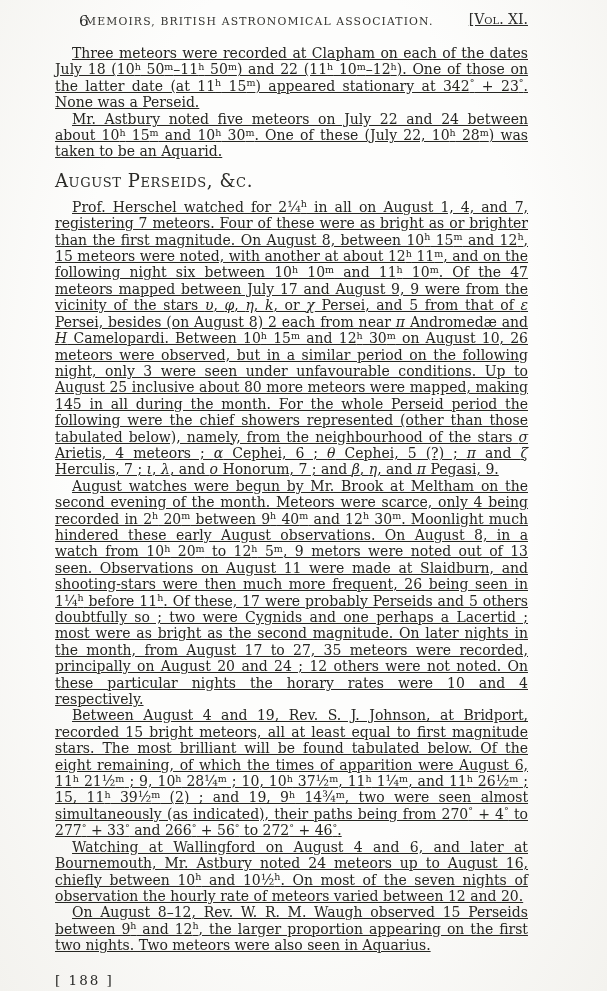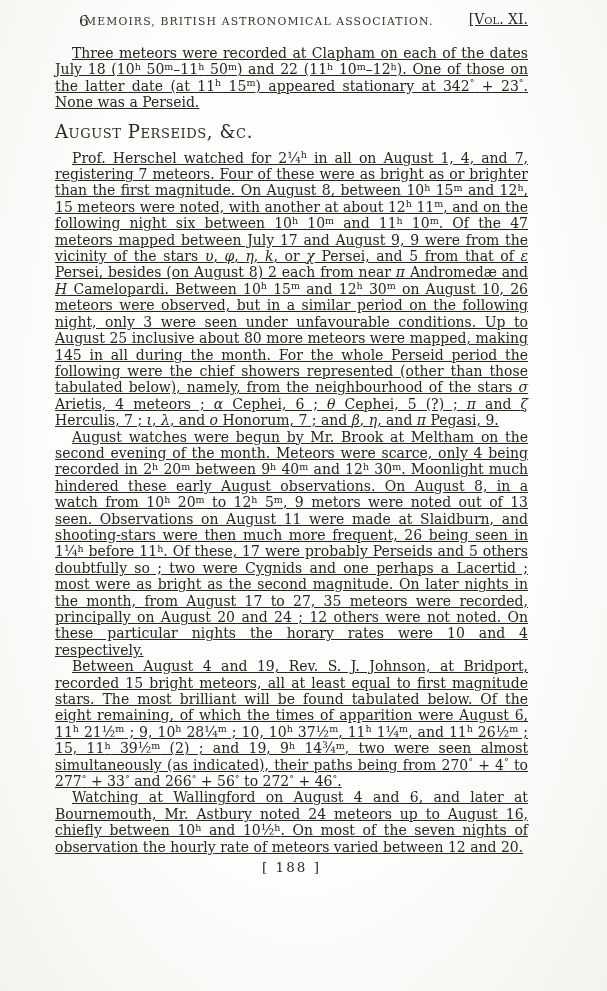--- a/index.html
+++ b/index.html
@@ -53,42 +53,44 @@
   }
   .heading {
     margin: 10px 0 8px 0;
     font-variant: small-caps;
     font-size: 18px;
     letter-spacing: 0.6px;
     text-indent: 0;
     color: #2a2a26;
   }
   .footer {
-    margin-top: 4px;
-    text-align: center;
+    margin-top: 18px;
+    text-align: left;
     font-size: 13.5px;
     letter-spacing: 2px;
     color: #2a2a28;
   }
 </style>
 </head>
 <body>
 
 <div class="page">
   <div class="content">
     <div class="header">
       <span class="pagenum">6</span>
       <span class="running-title">MEMOIRS, BRITISH ASTRONOMICAL ASSOCIATION.</span>
       <span class="volume">[Vol. XI.</span>
     </div>
     <div id="doc-body">
         <p class="para">Three meteors were recorded at Clapham on each of the dates July 18 (10<sup>h</sup> 50<sup>m</sup>–11<sup>h</sup> 50<sup>m</sup>) and 22 (11<sup>h</sup> 10<sup>m</sup>–12<sup>h</sup>).  One of those on the latter date (at 11<sup>h</sup> 15<sup>m</sup>) appeared stationary at 342<sup>°</sup> + 23<sup>°</sup>.  None was a Perseid.</p>
+        <p class="para">Mr. Astbury noted five meteors on July 22 and 24 between about 10<sup>h</sup> 15<sup>m</sup> and 10<sup>h</sup> 30<sup>m</sup>.  One of these (July 22, 10<sup>h</sup> 28<sup>m</sup>) was taken to be an Aquarid.</p>
         <div class="heading">August Perseids, &amp;c.</div>
         <p class="para">Prof. Herschel watched for 2¼<sup>h</sup> in all on August 1, 4, and 7, registering 7 meteors.  Four of these were as bright as or brighter than the first magnitude.  On August 8, between 10<sup>h</sup> 15<sup>m</sup> and 12<sup>h</sup>, 15 meteors were noted, with another at about 12<sup>h</sup> 11<sup>m</sup>, and on the following night six between 10<sup>h</sup> 10<sup>m</sup> and 11<sup>h</sup> 10<sup>m</sup>.  Of the 47 meteors mapped between July 17 and August 9, 9 were from the vicinity of the stars <i>υ</i>, <i>φ</i>, <i>η</i>, <i>k</i>, or <i>χ</i> Persei, and 5 from that of <i>ε</i> Persei, besides (on August 8) 2 each from near <i>π</i> Andromedæ and <i>H</i> Camelopardi.  Between 10<sup>h</sup> 15<sup>m</sup> and 12<sup>h</sup> 30<sup>m</sup> on August 10, 26 meteors were observed, but in a similar period on the following night, only 3 were seen under unfavourable conditions.  Up to August 25 inclusive about 80 more meteors were mapped, making 145 in all during the month.  For the whole Perseid period the following were the chief showers represented (other than those tabulated below), namely, from the neighbourhood of the stars <i>σ</i> Arietis, 4 meteors ; <i>α</i> Cephei, 6 ; <i>θ</i> Cephei, 5 (?) ; <i>π</i> and <i>ζ</i> Herculis, 7 ; <i>ι</i>, <i>λ</i>, and <i>o</i> Honorum, 7 ; and <i>β</i>, <i>η</i>, and <i>π</i> Pegasi, 9.</p>
         <p class="para">August watches were begun by Mr. Brook at Meltham on the second evening of the month.  Meteors were scarce, only 4 being recorded in 2<sup>h</sup> 20<sup>m</sup> between 9<sup>h</sup> 40<sup>m</sup> and 12<sup>h</sup> 30<sup>m</sup>.  Moonlight much hindered these early August observations.  On August 8, in a watch from 10<sup>h</sup> 20<sup>m</sup> to 12<sup>h</sup> 5<sup>m</sup>, 9 metors were noted out of 13 seen.  Observations on August 11 were made at Slaidburn, and shooting-stars were then much more frequent, 26 being seen in 1¼<sup>h</sup> before 11<sup>h</sup>.  Of these, 17 were probably Perseids and 5 others doubtfully so ; two were Cygnids and one perhaps a Lacertid ; most were as bright as the second magnitude.  On later nights in the month, from August 17 to 27, 35 meteors were recorded, principally on August 20 and 24 ; 12 others were not noted.  On these particular nights the horary rates were 10 and 4 respectively.</p>
         <p class="para">Between August 4 and 19, Rev. S. J. Johnson, at Bridport, recorded 15 bright meteors, all at least equal to first magnitude stars.  The most brilliant will be found tabulated below.  Of the eight remaining, of which the times of apparition were August 6, 11<sup>h</sup> 21½<sup>m</sup> ; 9, 10<sup>h</sup> 28¼<sup>m</sup> ; 10, 10<sup>h</sup> 37½<sup>m</sup>, 11<sup>h</sup> 1¼<sup>m</sup>, and 11<sup>h</sup> 26½<sup>m</sup> ; 15, 11<sup>h</sup> 39½<sup>m</sup> (2) ; and 19, 9<sup>h</sup> 14¾<sup>m</sup>, two were seen almost simultaneously (as indicated), their paths being from 270<sup>°</sup> + 4<sup>°</sup> to 277<sup>°</sup> + 33<sup>°</sup> and 266<sup>°</sup> + 56<sup>°</sup> to 272<sup>°</sup> + 46<sup>°</sup>.</p>
         <p class="para">Watching at Wallingford on August 4 and 6, and later at Bournemouth, Mr. Astbury noted 24 meteors up to August 16, chiefly between 10<sup>h</sup> and 10½<sup>h</sup>.  On most of the seven nights of observation the hourly rate of meteors varied between 12 and 20.</p>
+        <p class="para">On August 8–12, Rev. W. R. M. Waugh observed 15 Perseids between 9<sup>h</sup> and 12<sup>h</sup>, the larger proportion appearing on the first two nights.  Two meteors were also seen in Aquarius.</p>
       </div>
     <div class="footer">
       <span>[ 188 ]</span>
     </div>
   </div>
 </div>
 
 </body></html>

